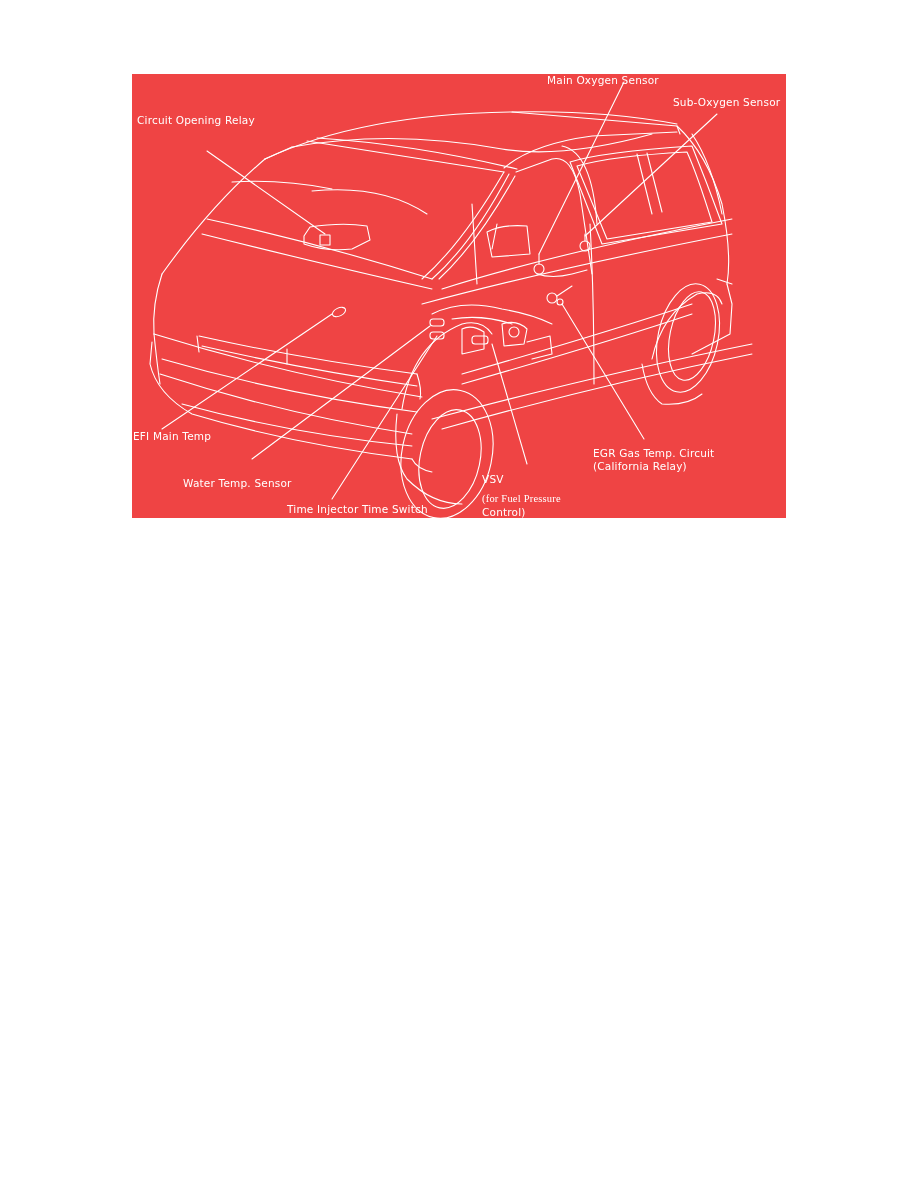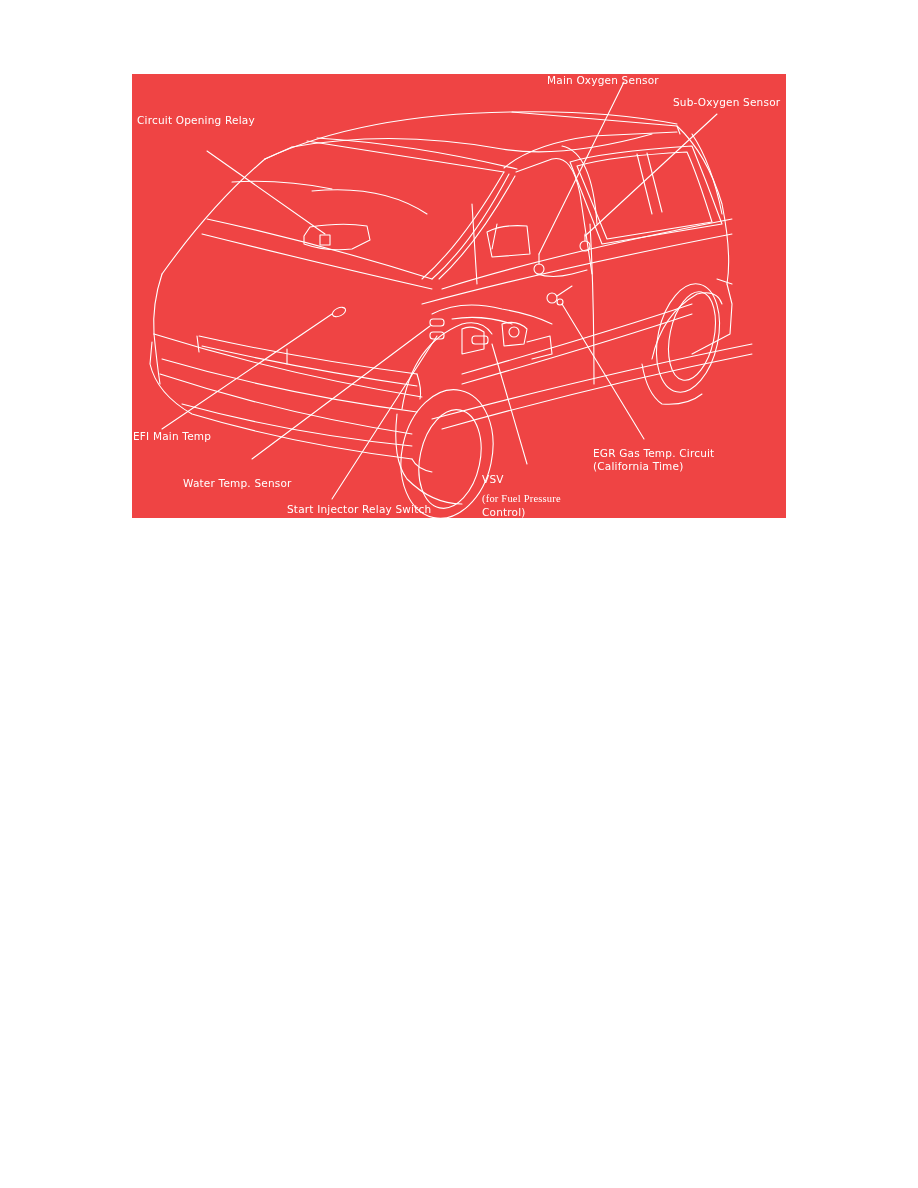--- a/index.html
+++ b/index.html
@@ -124,19 +124,19 @@
     <path d="M 200 425 L 305 262"></path>
     <path d="M 395 390 L 360 270"></path>
     <path d="M 512 365 L 430 230"></path>
   </svg>
 
   <div class="lbl" style="left:415px; top:0px;">Main Oxygen Sensor</div>
   <div class="lbl" style="left:529px; top:22px;margin-left:12px;">Sub-Oxygen Sensor</div>
   <div class="lbl" style="left:5px; top:40px;">Circuit Opening Relay</div>
   <div class="lbl" style="left:1px; top:356px;">EFI Main Temp</div>
   <div class="lbl" style="left:51px; top:403px;text-align:right;">Water Temp. Sensor</div>
-  <div class="lbl" style="left:155px; top:429px;">Start Injector Relay Switch</div>
+  <div class="lbl" style="left:155px; top:429px;">Time Injector Time Switch</div>
   <div class="lbl" style="left:350px; top:399px;">VSV</div>
   <div class="lbl" style="left:350px; top:419px;font-family:Liberation Serif, serif;">(for Fuel Pressure</div>
   <div class="lbl" style="left:350px; top:432px;text-align:right;">Control)</div>
   <div class="lbl" style="left:461px; top:373px;">EGR Gas Temp. Circuit</div>
-  <div class="lbl" style="left:461px; top:386px;">(California Time)</div>
+  <div class="lbl" style="left:461px; top:386px;">(California Relay)</div>
 </div>
 
 </body></html>

